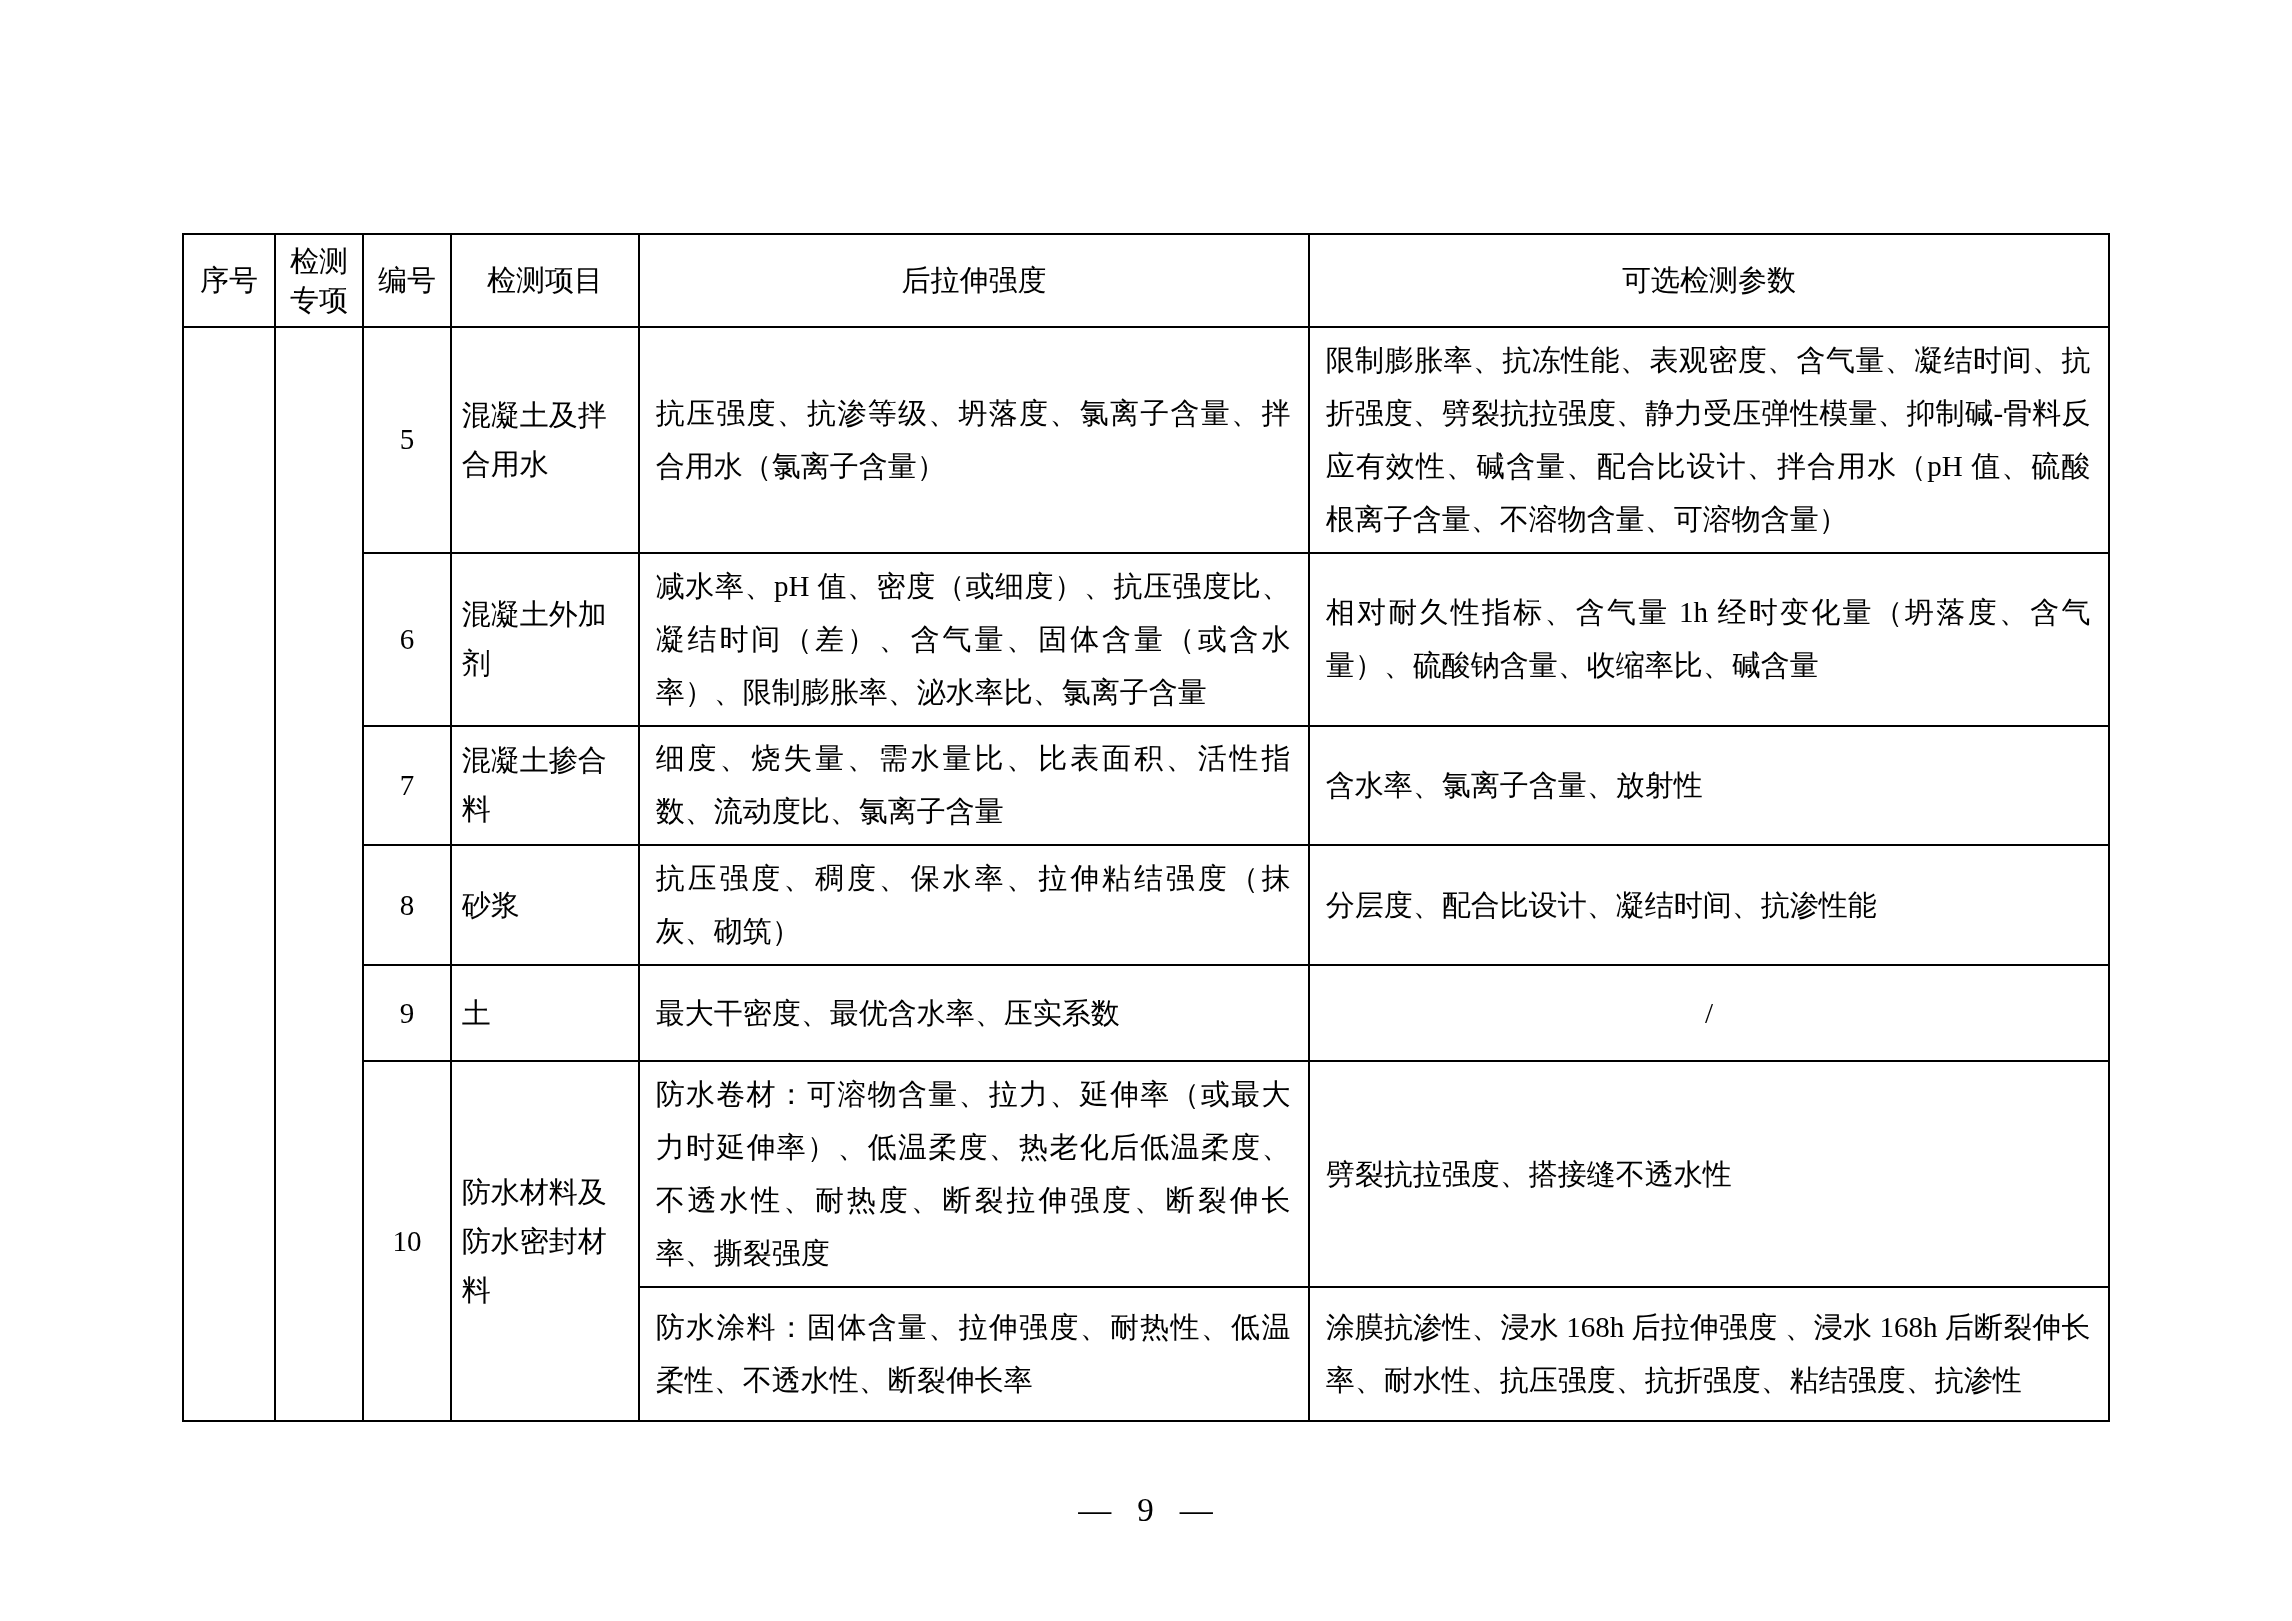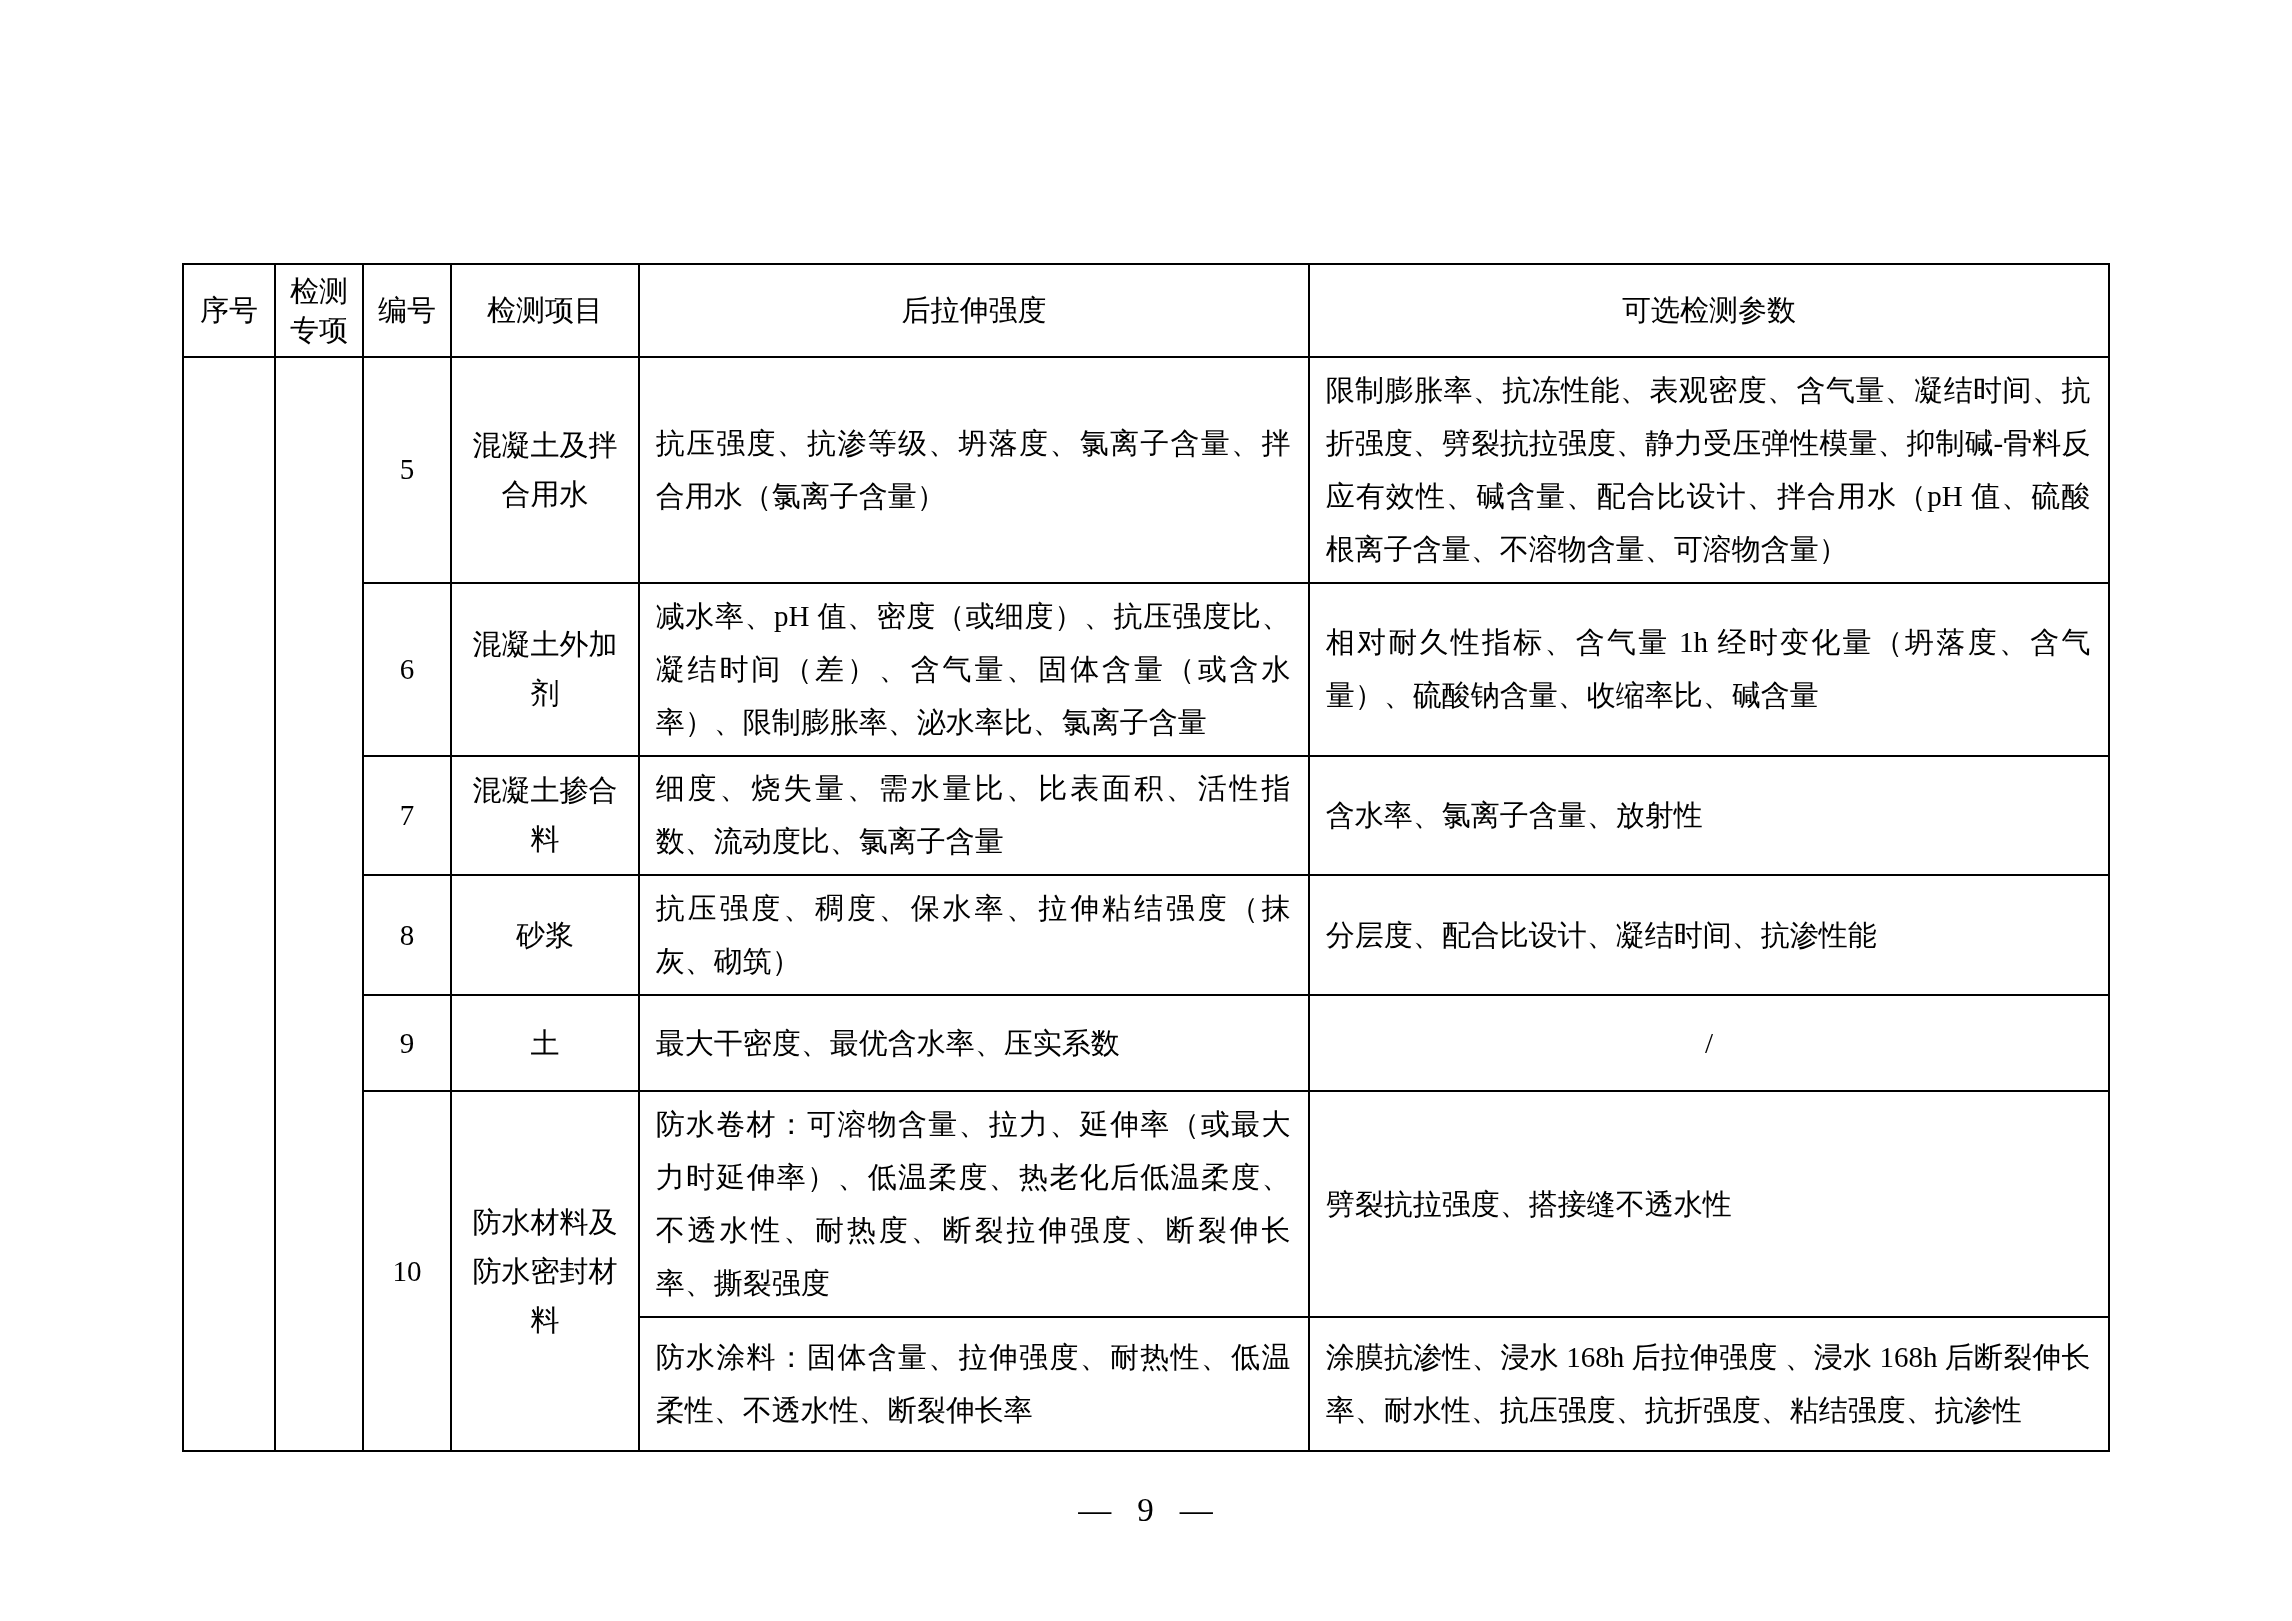--- a/index.html
+++ b/index.html
@@ -8,21 +8,21 @@
     position: relative;
     width: 2293px;
     height: 1621px;
     font-family: "Liberation Serif", "DejaVu Serif", serif;
     color: #000000;
     overflow: hidden;
   }
   .doc-table {
     position: absolute;
     left: 182px;
-    top: 263px;
+    top: 233px;
     width: 1927px;
     border-collapse: collapse;
     table-layout: fixed;
   }
   .doc-table th, .doc-table td {
     border: 2px solid #000000;
     font-weight: normal;
     font-size: 29px;
     vertical-align: middle;
     overflow: hidden;
@@ -30,21 +30,21 @@
   th.hdr {
     text-align: center;
     line-height: 39px;
     padding: 2px 3.9px;
   }
   td.c-num {
     text-align: center;
     line-height: 43px;
   }
   td.c-item {
-    text-align: center;
+    text-align: left;
     line-height: 49px;
     padding: 3.9px 9.8px;
   }
   td.c-param {
     text-align: justify;
     line-height: 53px;
     padding: 5.9px 17.6px 5.9px 15.7px;
   }
   td.c-slash {
     text-align: center;

